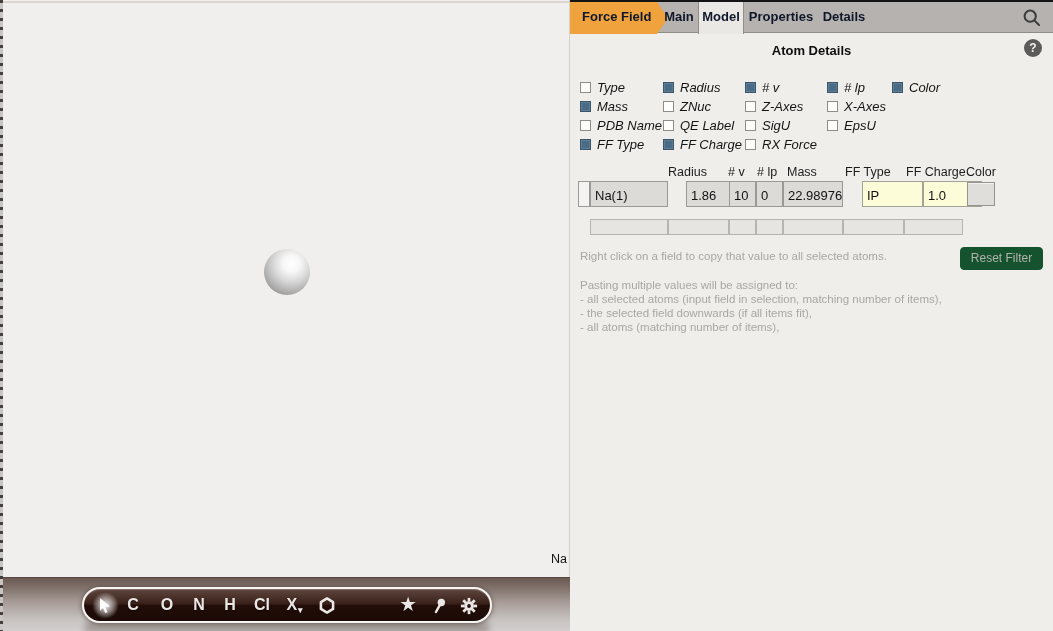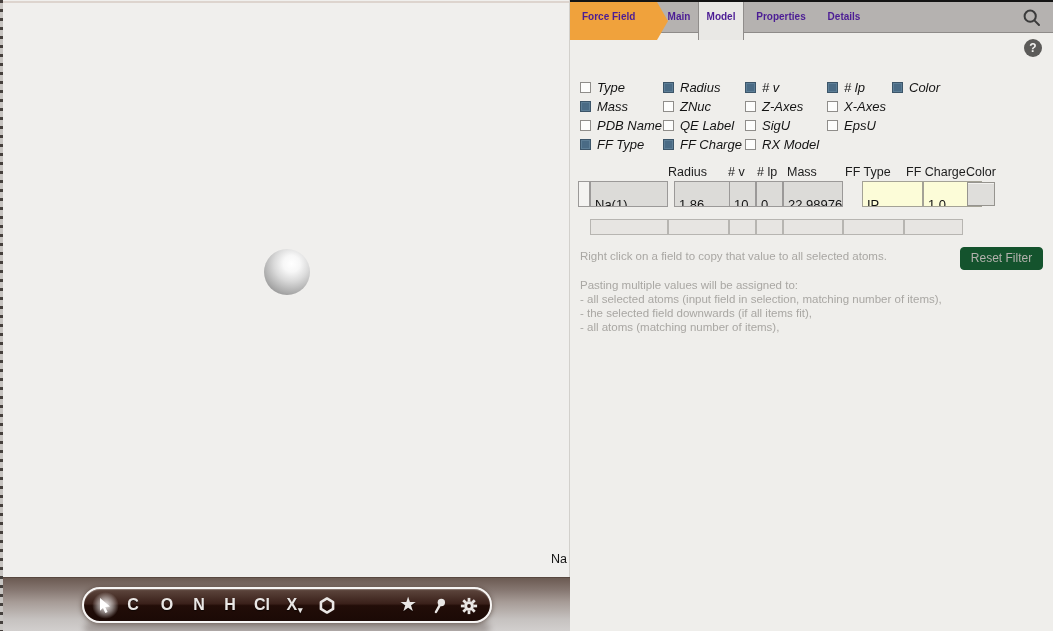--- a/index.html
+++ b/index.html
@@ -46,21 +46,21 @@
     background:radial-gradient(circle, rgba(255,255,255,.95) 0%, rgba(255,255,255,.45) 40%, rgba(255,255,255,0) 70%); }
   .dd-arrow { font-size:9px; font-weight:bold; color:#eae7e5; position:relative; top:3px; left:1px; }
   .star-glyph { font-size:17px; }
 
   
   .panel { position:absolute; left:570px; top:0; width:483px; height:631px; background:#efeeeb; }
   .tabbar {
     position:absolute; left:0; top:0; width:483px; height:33px;
     background:#b5b2b0; border-top:2px solid #141414; border-bottom:1px solid #8e8b89;
   }
-  .tab { position:absolute; top:0; height:38px; line-height:30px; font-size:10px; font-weight:bold; color:#4c1d95; text-align:center; cursor:pointer; }
+  .tab { position:absolute; top:0; height:32px; line-height:30px; font-size:13px; font-weight:bold; color:#0f172a; text-align:center; cursor:pointer; }
   .tab-forcefield {
     left:0; width:98px; background:#f0a23c; text-align:left; padding-left:12px;
     clip-path:polygon(0 0, calc(100% - 11px) 0, 100% 50%, calc(100% - 11px) 100%, 0 100%);
   }
   .tab-main { left:92px; width:34px; }
   .tab-model { left:128px; width:46px; background:#e9e8e5; border-left:1px solid #908d8b; border-right:1px solid #908d8b; }
   .tab-properties { left:178px; width:66px; }
   .tab-details { left:250px; width:48px; }
   .search-btn { position:absolute; right:11px; top:6px; width:20px; height:20px; cursor:pointer; }
 
@@ -71,21 +71,21 @@
 
   
   .cb-item { position:absolute; display:flex; align-items:center; height:13px; cursor:pointer;font-style:italic; }
   .cb { width:11px; height:11px; border:1px solid #8f8d8a; background:#fdfdfc; margin-right:6px; flex:none; }
   .cb.checked { background:#4a6b85; border-color:#3c5569; box-shadow:inset 0 0 0 1px #5d7e96; }
   .cb-label { font-size:13px; color:#141414; white-space:nowrap; }
 
   
   .th { position:absolute; top:132px; font-size:12.5px; color:#1c1c1c; white-space:nowrap; }
   .cell { position:absolute; top:148px; height:26px; background:#dcdbd8; border:1px solid #9b9998;
-          font-size:13px; color:#121212; padding:15px 0 0 4px; overflow:hidden; white-space:nowrap; }
+          font-size:13px; color:#121212; padding:6px 0 0 4px; overflow:hidden; white-space:nowrap; }
   .cell.yellow { background:#fcfcd8; border-color:#a4a296;margin-left:19px; }
   .cell.selector { background:#f4f3f1; padding:0; }
   .swatch { position:absolute; left:397px; top:149px; width:28px; height:24px; background:#dfdedb;
             border:1px solid #96948f; box-shadow:inset 0 1px 0 #f2f1ee; cursor:pointer; }
   .fcell { position:absolute; top:186px; height:16px; background:#e7e5e2; border:1px solid #b7b5b1; cursor:text; }
 
   
   .hint { position:absolute; font-size:11.5px; color:#a9a7a3; white-space:nowrap; }
   .reset-btn { position:absolute; left:390px; top:214px; width:83px; height:23px;
     background:#14532d; border:1px solid #14532d; border-radius:4px;
@@ -160,20 +160,21 @@
     <div class="tab tab-details">Details</div>
     <div class="search-btn">
       <svg width="20" height="20" viewBox="0 0 20 20">
           <circle cx="8.2" cy="8.2" r="5.6" fill="none" stroke="#3b3b3b" stroke-width="2"></circle>
           <line x1="12.6" y1="12.6" x2="17" y2="17" stroke="#3b3b3b" stroke-width="2" stroke-linecap="round"></line>
         </svg>
     </div>
   </div>
 
   <div class="panel-body">
+    <div class="panel-title">Atom Details</div>
     <div class="help-btn">?</div>
 
     <div class="cb-item" style="left:10px;top:48px;">
         <span class="cb"></span>
         <span class="cb-label">Type</span>
       </div>
     <div class="cb-item" style="left:93px;top:48px;">
         <span class="cb checked"></span>
         <span class="cb-label">Radius</span>
       </div>
@@ -224,34 +225,34 @@
     <div class="cb-item" style="left:10px;top:105px;">
         <span class="cb checked"></span>
         <span class="cb-label">FF Type</span>
       </div>
     <div class="cb-item" style="left:93px;top:105px;">
         <span class="cb checked"></span>
         <span class="cb-label">FF Charge</span>
       </div>
     <div class="cb-item" style="left:175px;top:105px;">
         <span class="cb"></span>
-        <span class="cb-label">RX Model</span>
+        <span class="cb-label">RX Force</span>
       </div>
 
     <div class="th" style="left:98px;">Radius</div>
     <div class="th" style="left:158px;"># v</div>
     <div class="th" style="left:187px;"># lp</div>
     <div class="th" style="left:217px;">Mass</div>
     <div class="th" style="left:275px;">FF Type</div>
     <div class="th" style="left:336px;">FF Charge</div>
     <div class="th" style="left:396px;">Color</div>
 
     <div class="cell selector" style="left:8px;width:12px;"></div>
     <div class="cell" style="left:20px;width:78px;">Na(1)</div>
-    <div class="cell" style="left:104px;width:61px;">1.86</div>
+    <div class="cell" style="left:116px;width:61px;">1.86</div>
     <div class="cell" style="left:159px;width:27px;">10</div>
     <div class="cell" style="left:186px;width:27px;">0</div>
     <div class="cell" style="left:213px;width:60px;">22.989769</div>
     <div class="cell yellow" style="left:273px;width:61px;">IP</div>
     <div class="cell yellow" style="left:334px;width:59px;">1.0</div>
     <div class="swatch"></div>
 
     <div class="fcell" style="left:20px;width:78px;"></div>
     <div class="fcell" style="left:98px;width:61px;"></div>
     <div class="fcell" style="left:159px;width:27px;"></div>

